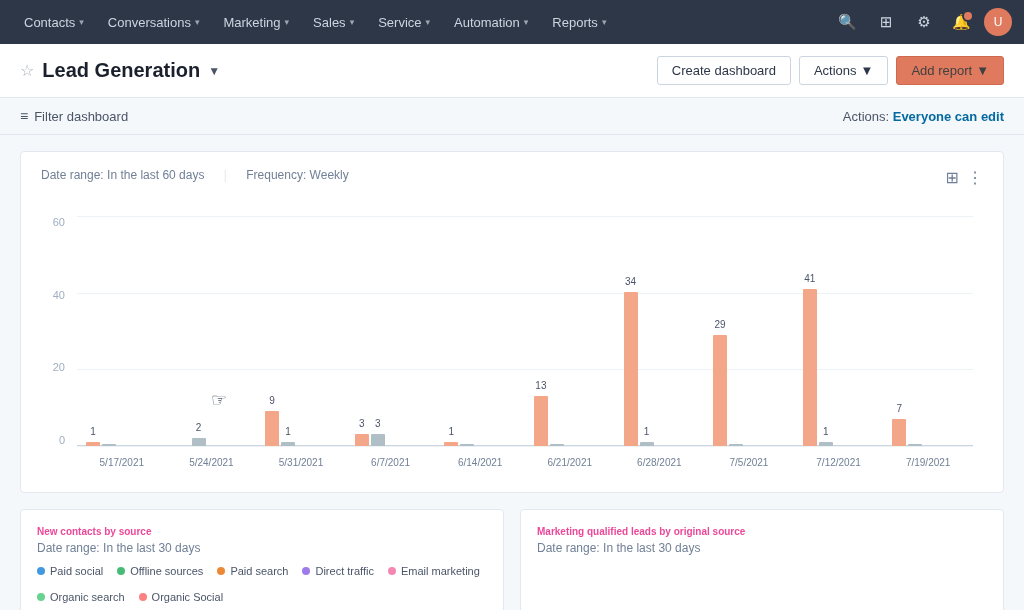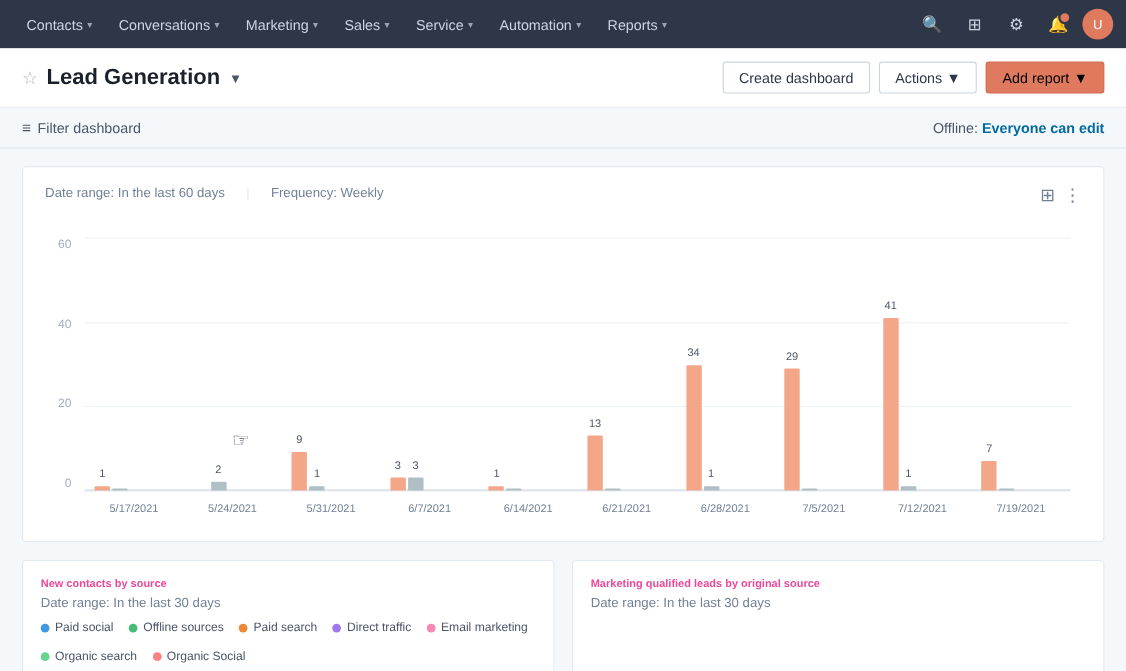--- a/index.html
+++ b/index.html
@@ -88,21 +88,21 @@
       border-radius: 3px;
       cursor: pointer;
       font-size: 13px;
       display: flex;
       align-items: center;
       gap: 4px;
     }
     .btn-primary {
       background: #e07a5f;
       border: 1px solid #d06a4f;
-      color: #000000;
+      color: #404040;
       padding: 6px 14px;
       border-radius: 3px;
       cursor: pointer;
       font-size: 13px;
       display: flex;
       align-items: center;
       gap: 4px;
     }
 
     
@@ -325,21 +325,21 @@
     </button>
   </div>
 </div>
 
 <div class="filter-bar">
   <div class="filter-left">
     <span class="filter-icon">≡</span>
     <span class="filter-label">Filter dashboard</span>
   </div>
   <div class="assigned-text">
-    <span>Offline:</span>
+    <span>Actions:</span>
     <strong>Everyone can edit</strong>
   </div>
 </div>
 
 <div class="main-content">
 
   <div class="chart-card">
     <div class="chart-header">
       <div>
         <div class="chart-subtitle">
@@ -428,21 +428,21 @@
             <div class="bars-row">
               <div class="bar bar-primary" style="height: 50px;">
                 <span class="bar-value">13</span>
               </div>
               <div class="bar bar-secondary" style="height: 2px;"></div>
             </div>
             <span class="x-label">6/21/2021</span>
           </div>
           <div class="bar-group">
             <div class="bars-row">
-              <div class="bar bar-primary" style="height: 114px;">
+              <div class="bar bar-primary" style="height: 154px;">
                 <span class="bar-value">34</span>
               </div>
               <div class="bar bar-secondary" style="height: 4px;">
                 <span class="bar-value">1</span>
               </div>
             </div>
             <span class="x-label">6/28/2021</span>
           </div>
           <div class="bar-group">
             <div class="bars-row">

